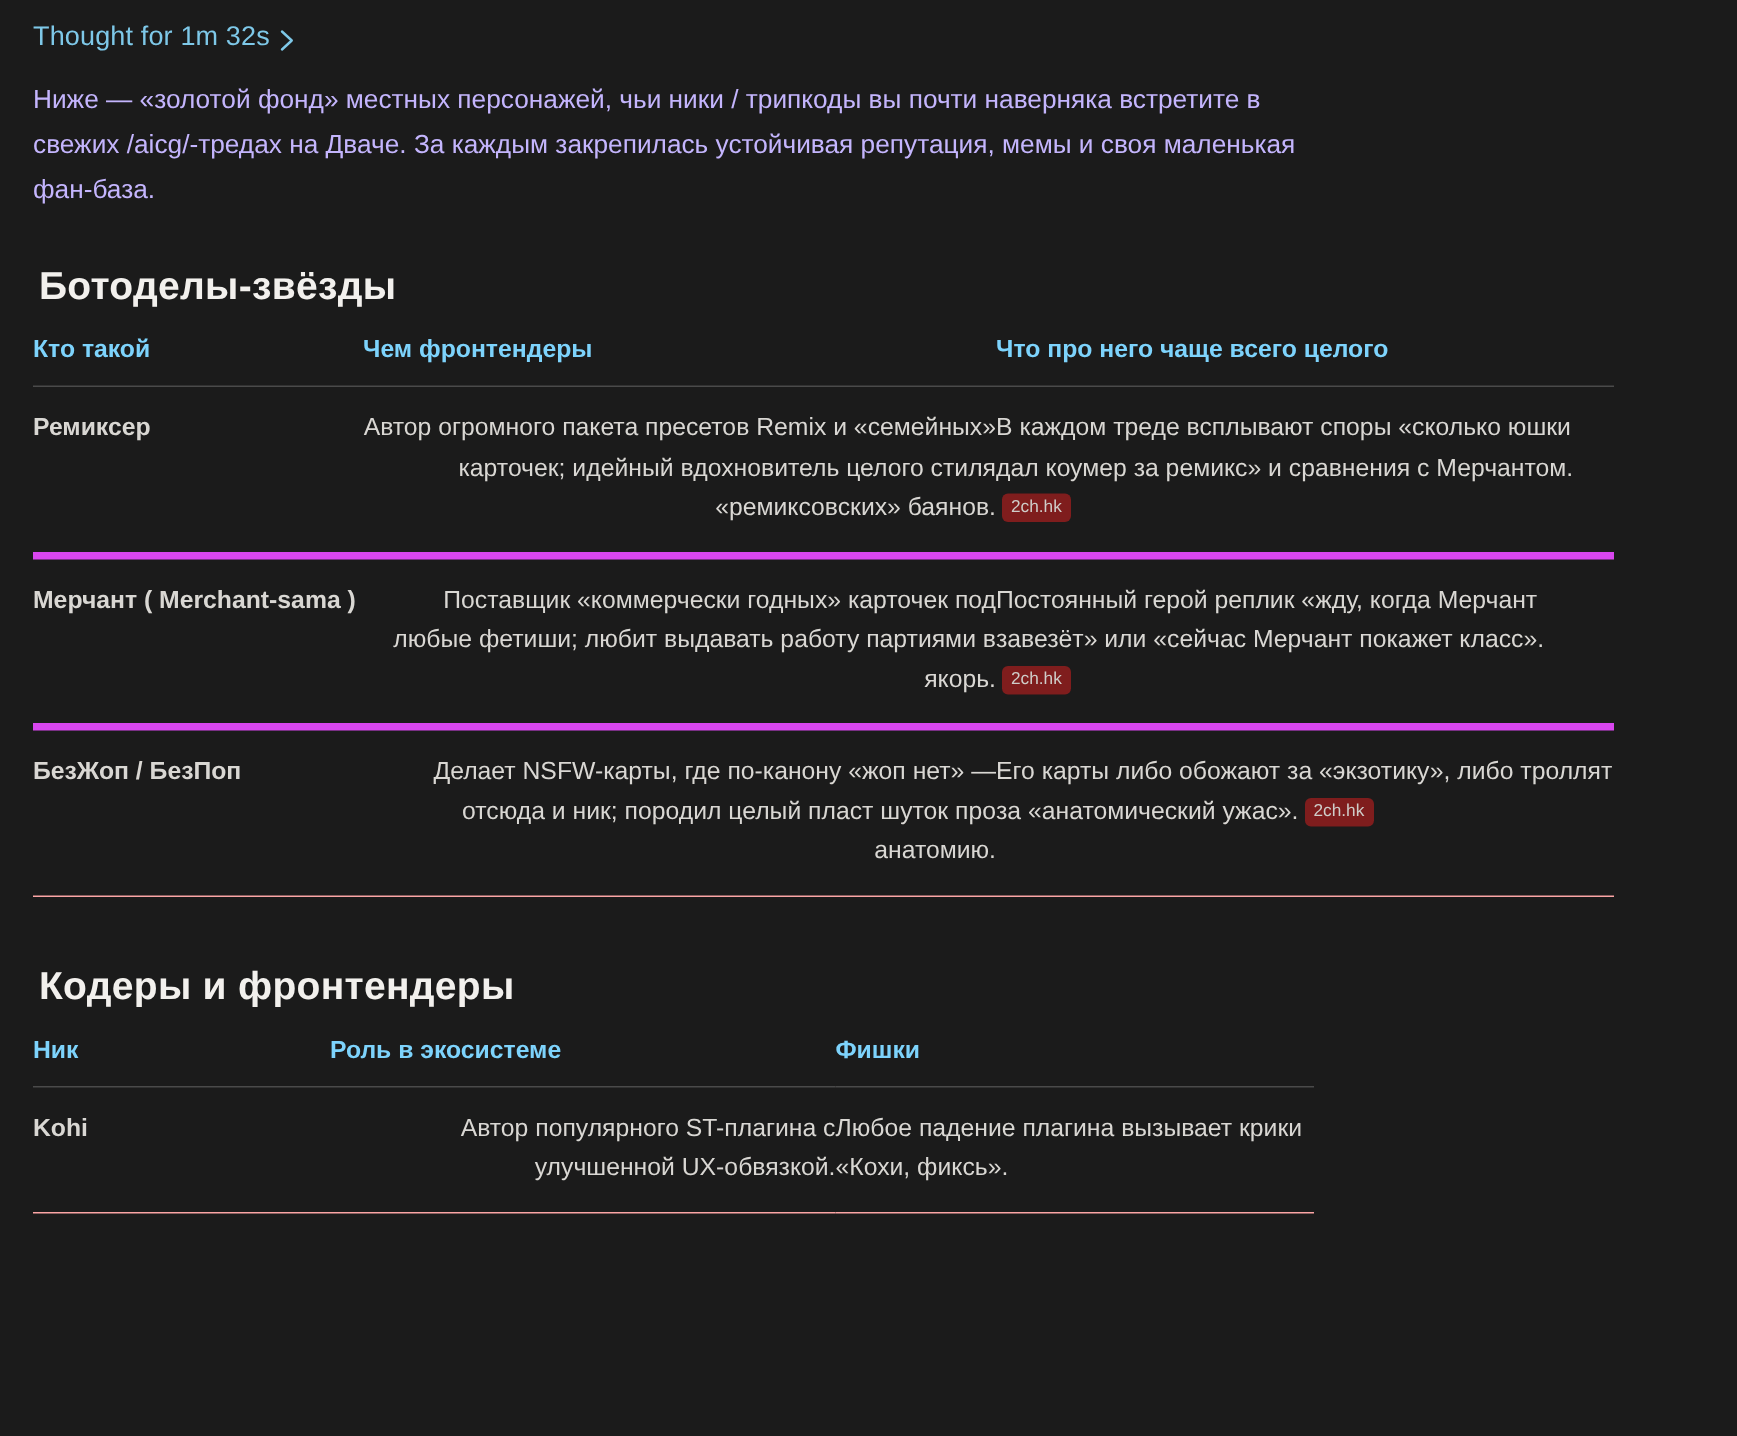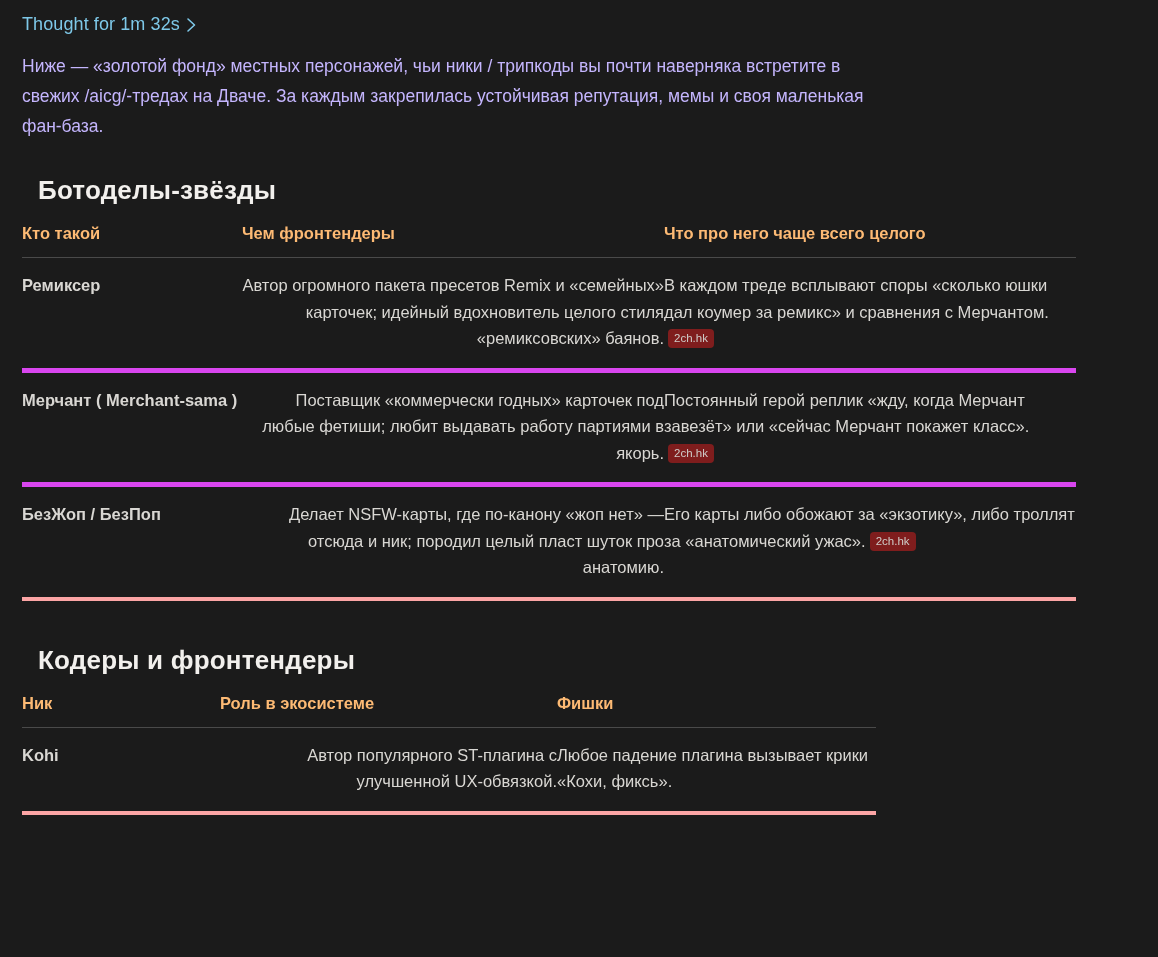--- a/index.html
+++ b/index.html
@@ -15,21 +15,21 @@
     min-height: 957px;
     overflow: hidden;
   }
   .page {
     padding: 14px 22px 0 22px;
     box-sizing: border-box;
     width: 1158px;
   }
   .thought-row {
     display: flex;
-    align-items: center;
+    align-items: flex-end;
     gap: 6px;
     margin-bottom: 16px;
   }
   .thought-label {
     font-size: 18px;
     color: #7ec8e8;
     letter-spacing: 0.1px;
   }
   .chev {
     color: #7ec8e8;
@@ -41,47 +41,47 @@
     font-size: 17.5px;
     line-height: 30px;
     color: #c4b5fd;
     max-width: 860px;
     margin: 0 0 34px 0;
   }
   h2.section {
     font-size: 26px;
     font-weight: bold;
     color: #f2f0ed;
-    margin: 0 0 18px 16px;
+    margin: 0 0 18px 4px;
     letter-spacing: 0.2px;
   }
   table.tbl {
     border-collapse: collapse;
     font-size: 16.5px;
     margin-bottom: 44px;
   }
   table.tbl.t1 { width: 1054px; }
   table.tbl.t2 { width: 854px; }
   table.tbl th {
     text-align: left;
     font-weight: bold;
-    color: #fdba74;
+    color: #7dd3fc;
     padding: 0 0 14px 0;
     border-bottom: 1px solid #4a4a4a;
     vertical-align: bottom;
     font-size: 16.5px;
   }
   table.tbl td {
     padding: 14px 0 16px 0;
     border-bottom: 5px solid #d946ef;
     vertical-align: top;
     line-height: 26.5px;
     color: #d9d7d3;
   }
-  table.tbl tr:last-child td { border-bottom: 4px solid #fca5a5; }
+  table.tbl tr:last-child td { border-bottom: 1px solid #fca5a5; }
   td.who, th.who { padding-right: 20px; }
   td.who { font-weight: bold; color: #f2f0ed; }
   .t1 col.c1 { width: 220px; }
   .t1 col.c2 { width: 422px; }
   .t1 col.c3 { width: 412px; }
   .t2 col.c1 { width: 198px; }
   .t2 col.c2 { width: 337px; }
   .t2 col.c3 { width: 319px; }
   td.mid { padding-right: 22px; text-align: right; }
   .cite {

